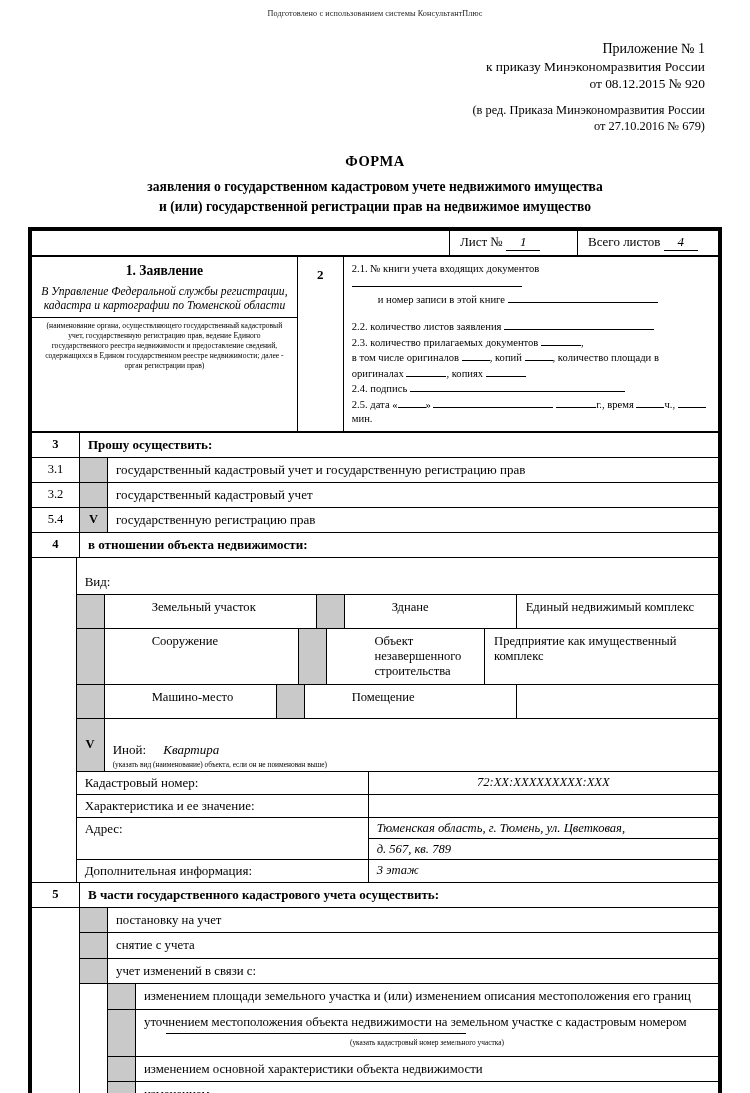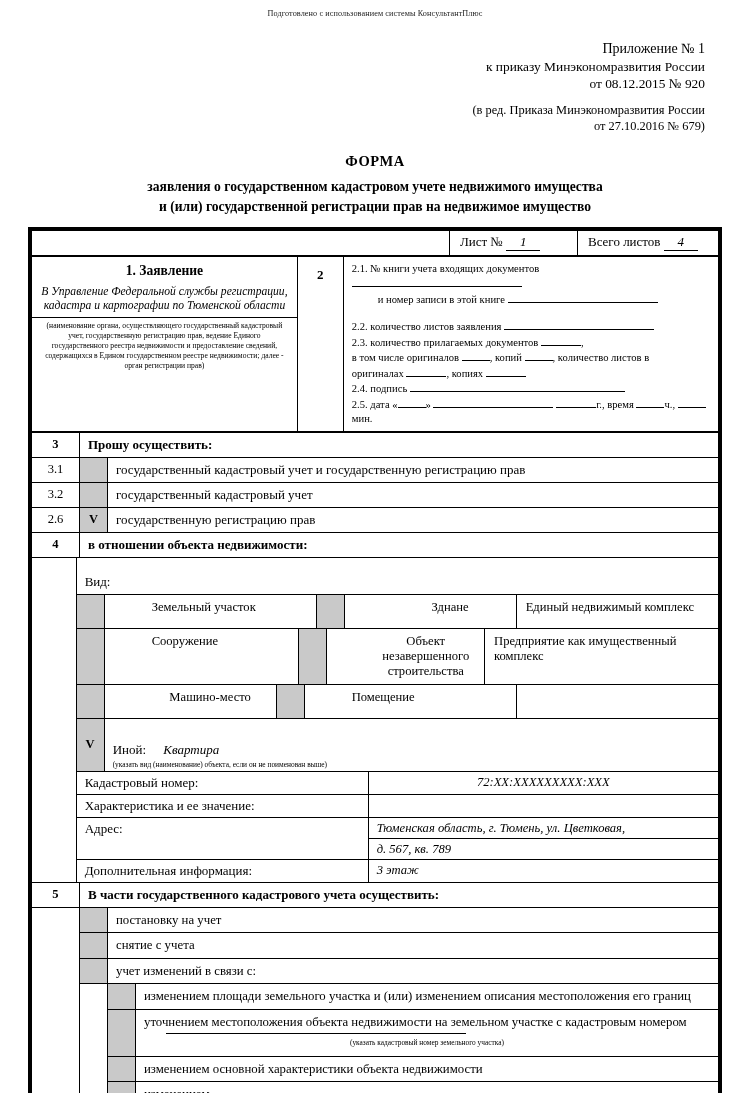--- a/index.html
+++ b/index.html
@@ -104,21 +104,21 @@
   .vidwrap{display:flex;border-bottom:1.5px solid #000;}
   .vid-left{width:48px;border-right:1.5px solid #000;box-sizing:border-box;}
   .vid-right{flex:1 1 auto;box-sizing:border-box;}
   .vid-label{padding:4px 8px;font-size:13px;border-bottom:1.5px solid #000;margin-top:12px;}
   .vgrid-row{display:flex;border-bottom:1.5px solid #000;min-height:33px;}
   .vgrid-row:last-child{border-bottom:none;}
   .vcell{display:flex;box-sizing:border-box;gap:40px;}
   .vcell .chk{border-right:1.5px solid #000;}
   .vlab{padding:5px 7px;font-size:12.6px;line-height:15px;box-sizing:border-box;flex:1 1 auto;}
   .vc1{width:240px;border-right:1.5px solid #000;}
-  .vc2{width:200px;border-right:1.5px solid #000;text-align:center;}
+  .vc2{width:200px;border-right:1.5px solid #000;}
   .vc3{flex:1 1 auto;}
   .vc3 .vlab{padding-left:9px;}
 
   
   .inoirow{display:flex;border-bottom:1.5px solid #000;}
   .inoi-body{flex:1 1 auto;box-sizing:border-box;padding:3px 8px 2px 8px;}
   .inoi-top{font-size:13px;margin-top:20px;}
   .inoi-top .val{font-style:italic;padding-left:14px;}
   .inoi-hint{font-size:7.4px;padding-top:2px;}
 
@@ -206,21 +206,21 @@
           <span>2.2. количество листов заявления</span>
           <span class="u u-mid"></span>
         </div>
         <div class="s2line">
           <span>2.3. количество прилагаемых документов</span>
           <span class="u u-sm"></span><span>,</span>
         </div>
         <div class="s2line">
           <span>в том числе оригиналов</span>
           <span class="u u-xs"></span><span>, копий</span>
-          <span class="u u-xs"></span><span>, количество листов в</span>
+          <span class="u u-xs"></span><span>, количество площади в</span>
         </div>
         <div class="s2line">
           <span>оригиналах</span>
           <span class="u u-sm"></span><span>, копиях</span>
           <span class="u u-sm"></span>
         </div>
         <div class="s2line">
           <span>2.4. подпись</span>
           <span class="u u-full"></span>
         </div>
@@ -243,21 +243,21 @@
       <div class="c-idx light">3.1</div>
       <div class="chk"></div>
       <div class="c-text">государственный кадастровый учет и государственную регистрацию прав</div>
     </div>
     <div class="nrow">
       <div class="c-idx light">3.2</div>
       <div class="chk"></div>
       <div class="c-text">государственный кадастровый учет</div>
     </div>
     <div class="nrow">
-      <div class="c-idx light">2.6</div>
+      <div class="c-idx light">5.4</div>
       <div class="chk">V</div>
       <div class="c-text">государственную регистрацию прав</div>
     </div>
 
     <div class="nrow">
       <div class="c-idx">4</div>
       <div class="c-body bold">в отношении объекта недвижимости:</div>
     </div>
 
     <div class="vidwrap">

